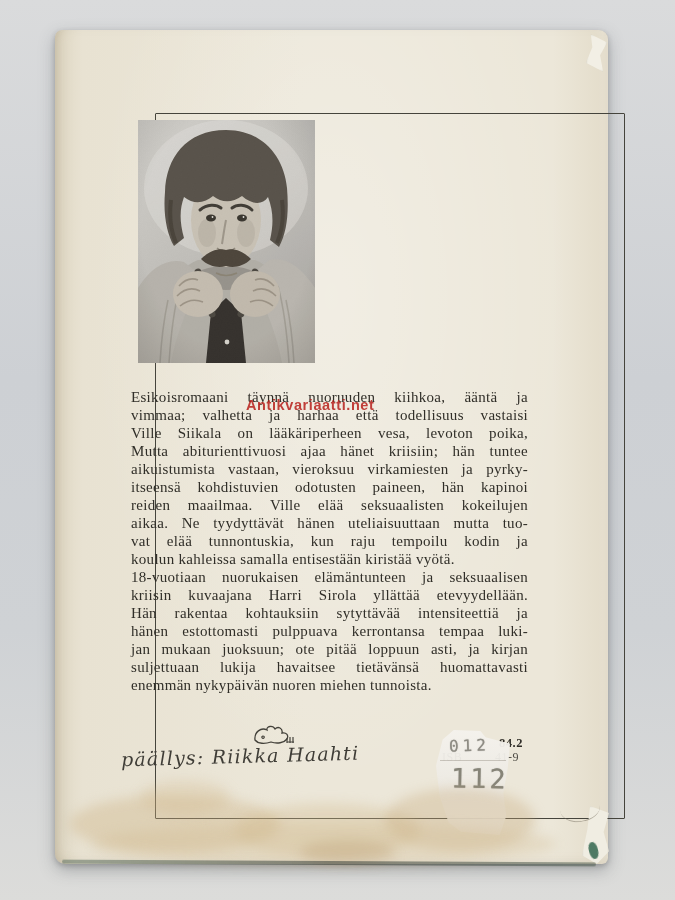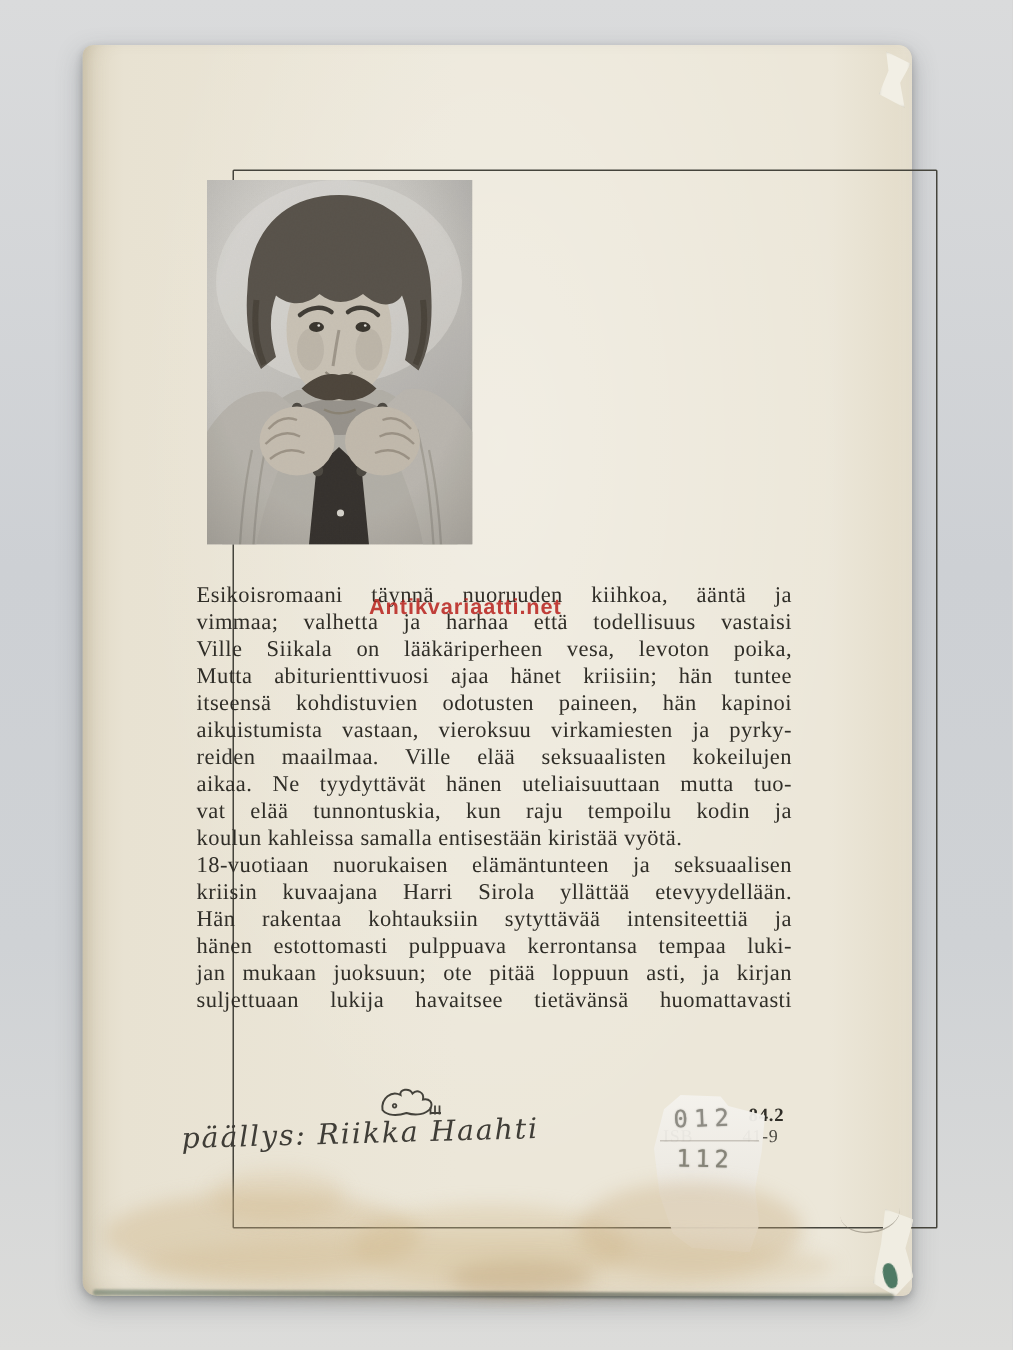--- a/index.html
+++ b/index.html
@@ -67,21 +67,21 @@
     background:linear-gradient(180deg,rgba(244,242,237,0.96),rgba(236,233,226,0.93) 60%,rgba(240,237,230,0.9));
     clip-path:polygon(24% 0,60% 1%,67% 7%,100% 13%,97% 36%,91% 60%,95% 82%,86% 100%,34% 97%,17% 88%,5% 63%,0 34%,9% 9%);
     box-shadow:0 1px 2px rgba(80,75,65,0.25);
   }
   #sticker .crease{position:absolute;left:6%;top:30px;width:88%;height:1px;background:rgba(150,145,133,0.45);}
   .stamp{
     position:absolute;font-family:"DejaVu Sans Mono",monospace;color:#8e8c84;
     text-shadow:0 0 1px rgba(142,140,132,0.8);
   }
   #stamp-top{left:13px;top:6px;font-size:16px;letter-spacing:4px;transform:rotate(-2deg);}
-  #stamp-bottom{left:15px;top:33px;font-size:16px;letter-spacing:3px;transform:rotate(1deg);color:#868478;}
+  #stamp-bottom{left:15px;top:33px;font-size:27px;letter-spacing:3px;transform:rotate(1deg);color:#868478;}
   
   .stain{position:absolute;border-radius:50%;filter:blur(6px);}
   #stain1{left:70px;top:795px;width:210px;height:58px;background:rgba(203,174,126,0.35);}
   #stain2{left:235px;top:803px;width:185px;height:55px;background:rgba(208,182,136,0.32);}
   #stain3{left:385px;top:788px;width:150px;height:64px;background:rgba(199,171,122,0.34);}
   #stain4{left:92px;top:823px;width:465px;height:42px;background:rgba(210,186,142,0.3);}
   #stain5{left:300px;top:840px;width:95px;height:24px;background:rgba(178,148,102,0.28);}
   #stain6{left:140px;top:780px;width:90px;height:34px;background:rgba(206,180,132,0.25);}
   #tear-tr{
     position:absolute;left:587px;top:35px;width:19px;height:36px;background:#f2efe5;
@@ -171,32 +171,33 @@
       <rect width="177" height="243" filter="url(#noise)" opacity="0.14"></rect>
       <rect width="177" height="243" fill="url(#vig)"></rect>
     </svg>
   </div>
 
   <div id="blurb">
       <div class="bline just">Esikoisromaani täynnä nuoruuden kiihkoa, ääntä ja</div>
       <div class="bline just">vimmaa; valhetta ja harhaa että todellisuus vastaisi</div>
       <div class="bline just">Ville Siikala on lääkäriperheen vesa, levoton poika,</div>
       <div class="bline just">Mutta abiturienttivuosi ajaa hänet kriisiin; hän tuntee</div>
+      <div class="bline just">aikuistumista vastaan, vieroksuu virkamiesten ja pyrky-</div>
       <div class="bline just">itseensä kohdistuvien odotusten paineen, hän kapinoi</div>
-      <div class="bline just">aikuistumista vastaan, vieroksuu virkamiesten ja pyrky-</div>
       <div class="bline just">reiden maailmaa. Ville elää seksuaalisten kokeilujen</div>
       <div class="bline just">aikaa. Ne tyydyttävät hänen uteliaisuuttaan mutta tuo-</div>
       <div class="bline just">vat elää tunnontuskia, kun raju tempoilu kodin ja</div>
       <div class="bline">koulun kahleissa samalla entisestään kiristää vyötä.</div>
       <div class="bline just">18-vuotiaan nuorukaisen elämäntunteen ja seksuaalisen</div>
       <div class="bline just">kriisin kuvaajana Harri Sirola yllättää etevyydellään.</div>
       <div class="bline just">Hän rakentaa kohtauksiin sytyttävää intensiteettiä ja</div>
       <div class="bline just">hänen estottomasti pulppuava kerrontansa tempaa luki-</div>
       <div class="bline just">jan mukaan juoksuun; ote pitää loppuun asti, ja kirjan</div>
       <div class="bline just">suljettuaan lukija havaitsee tietävänsä huomattavasti</div>
+      <div class="bline">enemmän nykypäivän nuoren miehen tunnoista.</div>
     </div>
 
   <div id="watermark">Antikvariaatti.net</div>
 
   <div id="credit">päällys: Riikka Haahti</div>
   <svg id="doodle" width="48" height="26" viewBox="0 0 48 26" xmlns="http://www.w3.org/2000/svg">
     <path d="M4,16 C3,8 10,3 16,6 C15,2 22,1 24,5 C27,2 32,4 31,9 C35,8 38,11 36,15 C33,19 26,20 20,18 C14,20 7,20 4,16 Z" fill="none" stroke="#44423b" stroke-width="1.3"></path>
     <path d="M12,12 a1.2,1.2 0 1,0 0.1,0 M36,14 l0,5 M39,13 l0,6 M42,13 l0,6 M36,18 l7,0" stroke="#44423b" stroke-width="1.2" fill="none"></path>
   </svg>
 

